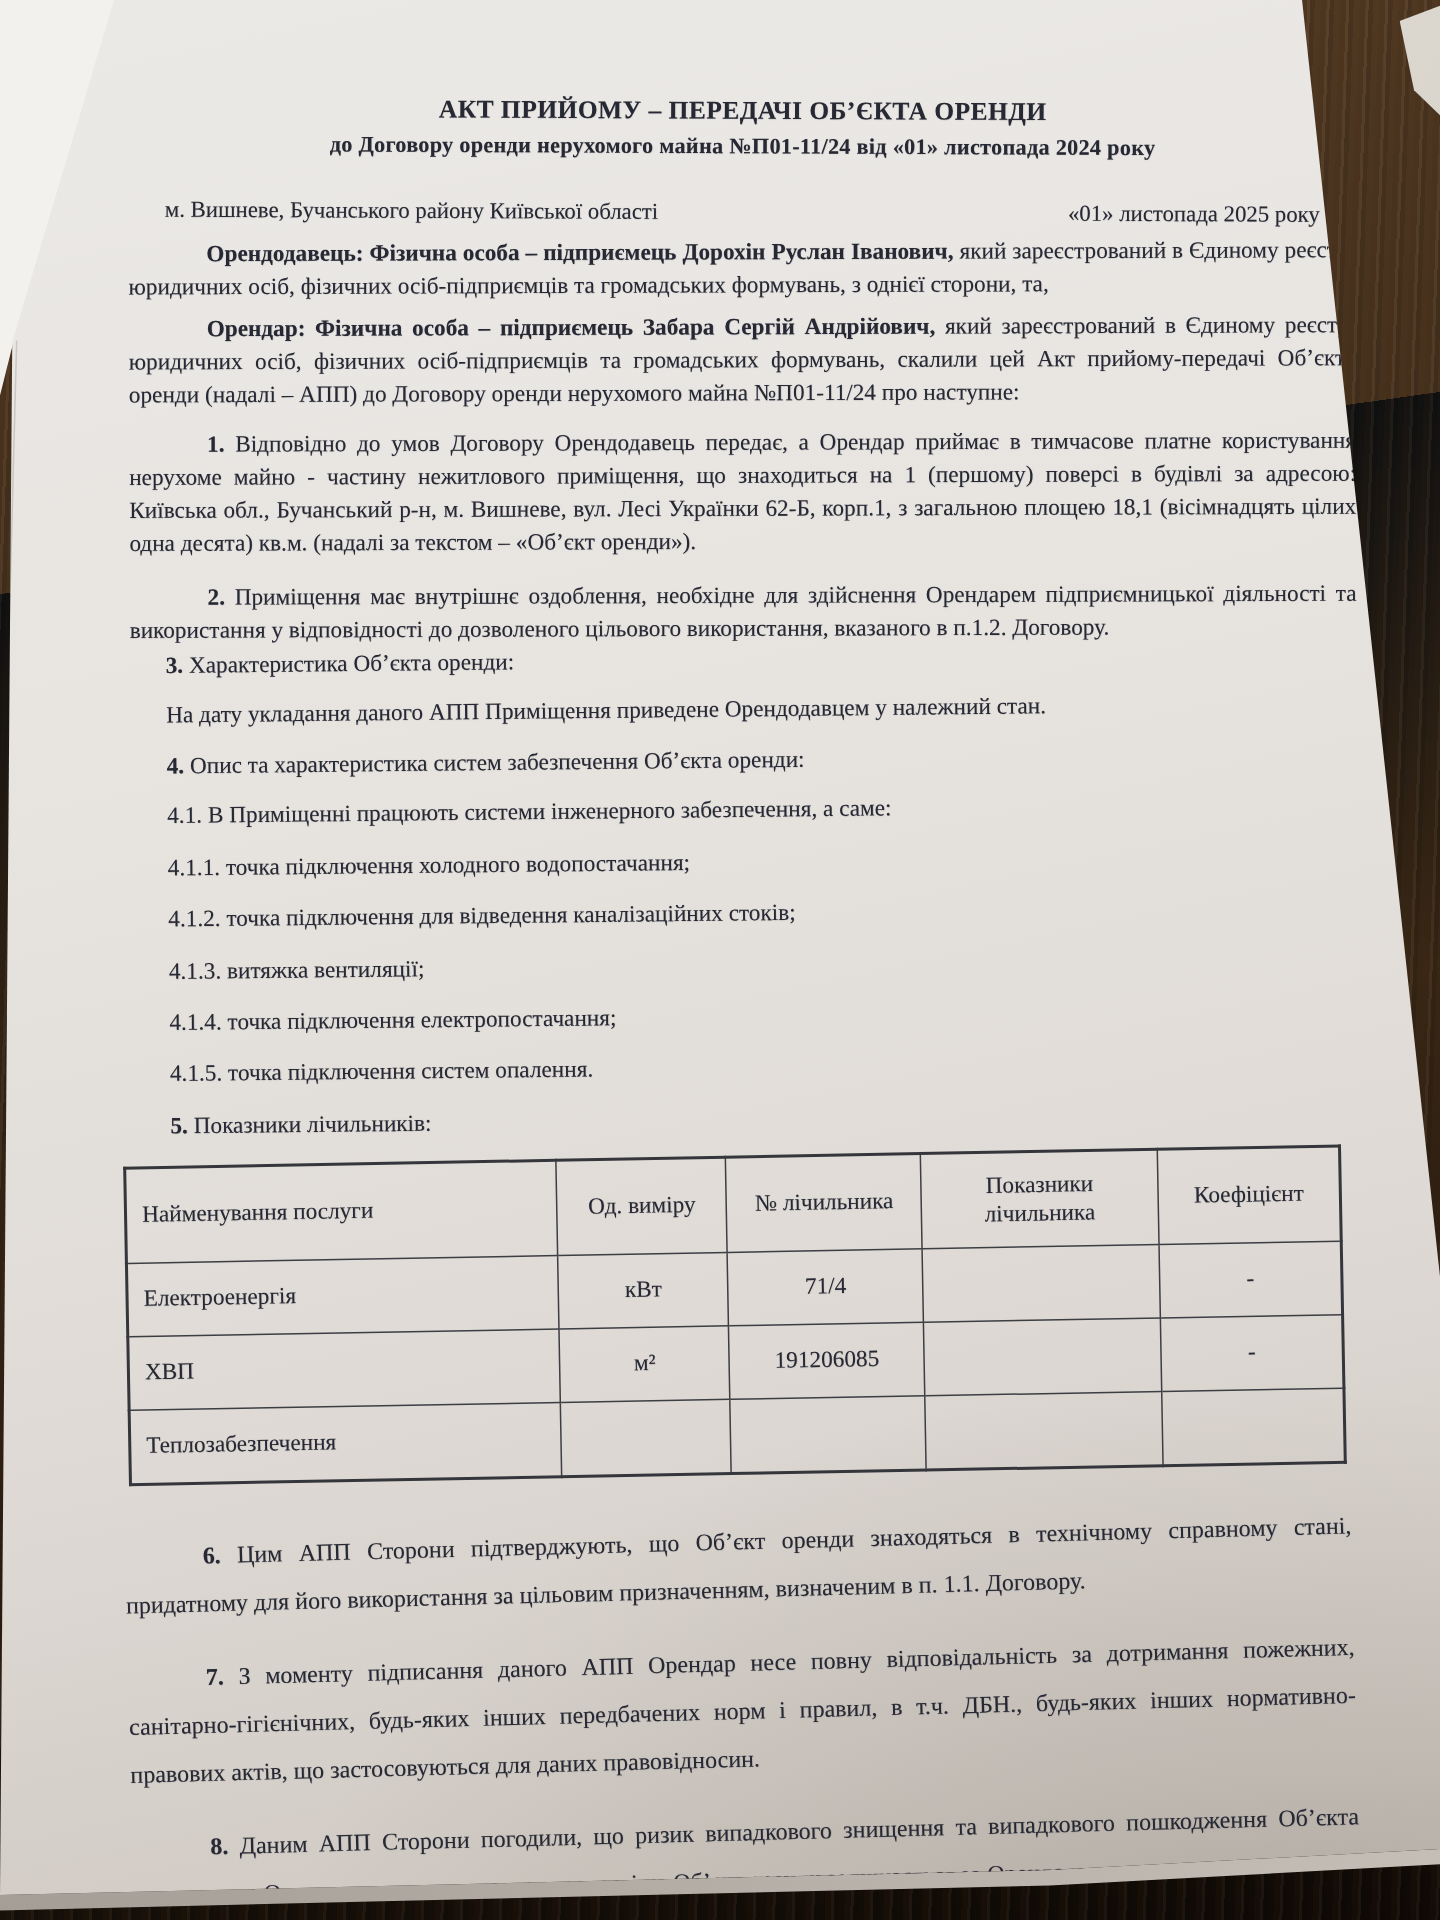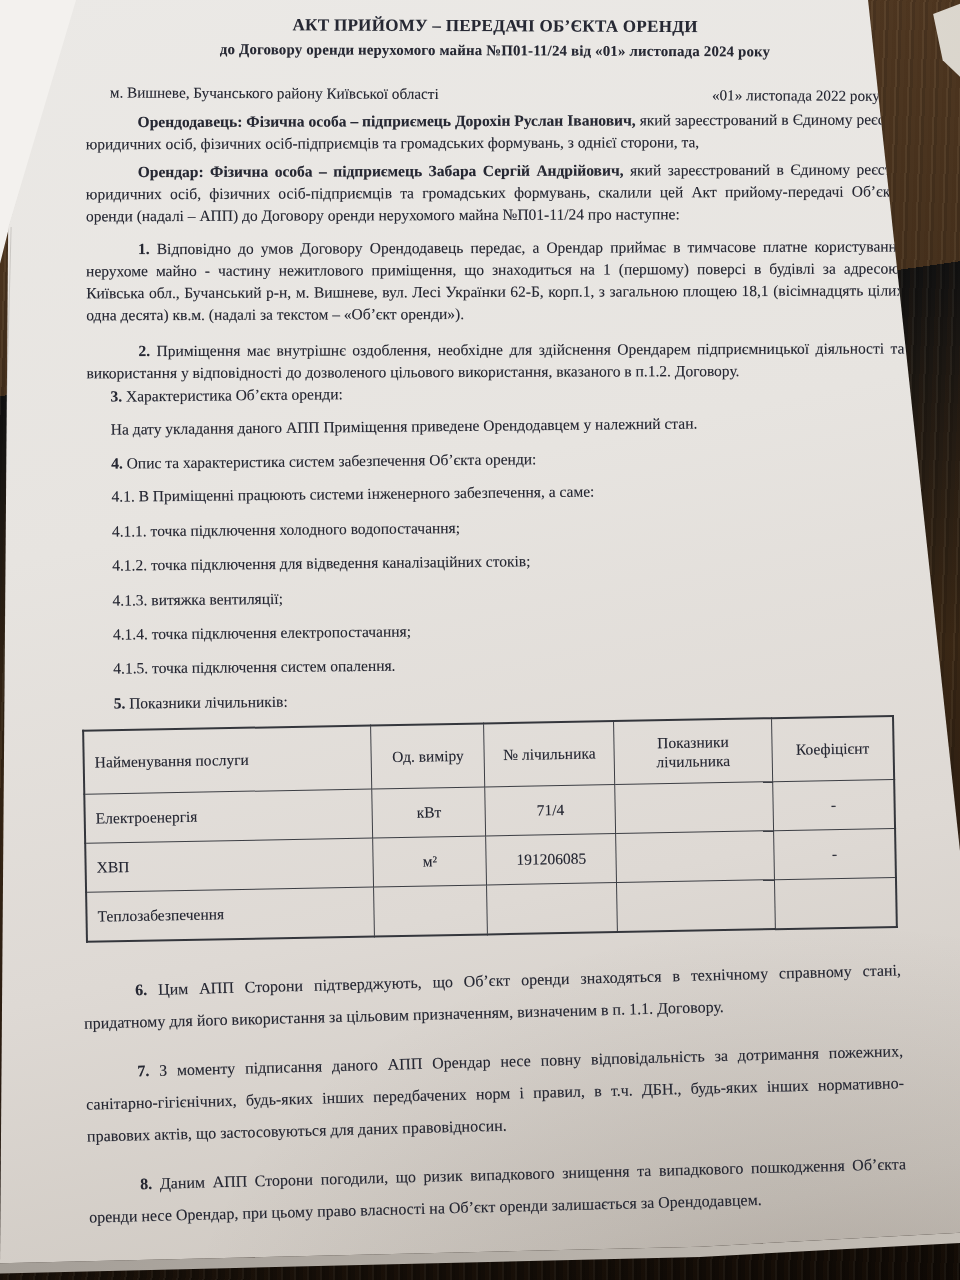--- a/index.html
+++ b/index.html
@@ -54,20 +54,21 @@
       linear-gradient(168deg, #ebe9e6 0%, #e7e4e0 38%, #ded9d4 68%, #cfc9c2 92%, #c6bfb7 100%);
   }
   .left-edge-line {
     position:absolute; left:8px; top:227px; width:1px; height:200px;
     background:rgba(60,55,48,0.18); transform:rotate(1.5deg);
   }
   .content {
     position:relative; padding:12px 56px 0 86px;
     color:#262833;
     text-shadow: 0.2px 0.2px 0.6px rgba(40,40,55,0.35);
+    margin-top: 48px;
   }
   .sec-head   { transform:rotate(0.25deg);  transform-origin:45% 50%; }
   .sec-body1  { transform:rotate(-0.2deg);  transform-origin:45% 50%; }
   .sec-body2  { transform:rotate(-0.6deg);  transform-origin:45% 50%; }
   .sec-table  { transform:rotate(-1.05deg); transform-origin:45% 50%; }
   .sec-bottom { transform:rotate(-1.5deg);  transform-origin:45% 50%; font-size:16px; }
 
   .title {
     text-align:center; font-weight:bold; font-size:17px; letter-spacing:0.3px;
     margin:4px 0 0 0;
@@ -120,21 +121,21 @@
 
   <div class="paper">
     <div class="left-edge-line"></div>
     <div class="content">
 
       <div class="sec-head">
         <div class="title">АКТ ПРИЙОМУ – ПЕРЕДАЧІ ОБ’ЄКТА ОРЕНДИ</div>
         <div class="subtitle">до Договору оренди нерухомого майна №П01-11/24 від «01» листопада 2024 року</div>
         <div class="place-row">
           <span>м. Вишневе, Бучанського району Київської області</span>
-          <span>«01» листопада 2022 року</span>
+          <span>«01» листопада 2025 року</span>
         </div>
       </div>
 
       <div class="sec-body1 mid">
         <p class="p indent gap-s"><b class="lead">Орендодавець: Фізична особа – підприємець Дорохін Руслан Іванович,</b><span> який зареєстрований в Єдиному реєстрі юридичних осіб, фізичних осіб-підприємців та громадських формувань, з однієї сторони, та,</span></p>
         <p class="p indent gap-s"><b class="lead">Орендар: Фізична особа – підприємець Забара Сергій Андрійович,</b><span> який зареєстрований в Єдиному реєстрі юридичних осіб, фізичних осіб-підприємців та громадських формувань, скалили цей Акт прийому-передачі Об’єкта оренди (надалі – АПП) до Договору оренди нерухомого майна №П01-11/24  про наступне:</span></p>
         <p class="p indent gap-m"><b class="lead">1.</b><span> Відповідно до умов Договору Орендодавець передає, а Орендар приймає в тимчасове платне користування нерухоме майно - частину нежитлового приміщення, що знаходиться на 1 (першому) поверсі в будівлі за адресою: Київська обл., Бучанський р-н, м. Вишневе, вул. Лесі Українки 62-Б, корп.1, з загальною площею 18,1 (вісімнадцять цілих одна десята) кв.м. (надалі за текстом – «Об’єкт оренди»).</span></p>
         <p class="p indent gap-l"><b class="lead">2.</b><span> Приміщення має внутрішнє оздоблення, необхідне для здійснення Орендарем підприємницької діяльності та використання у відповідності до дозволеного цільового використання, вказаного в п.1.2. Договору.</span></p>
       </div>
 

